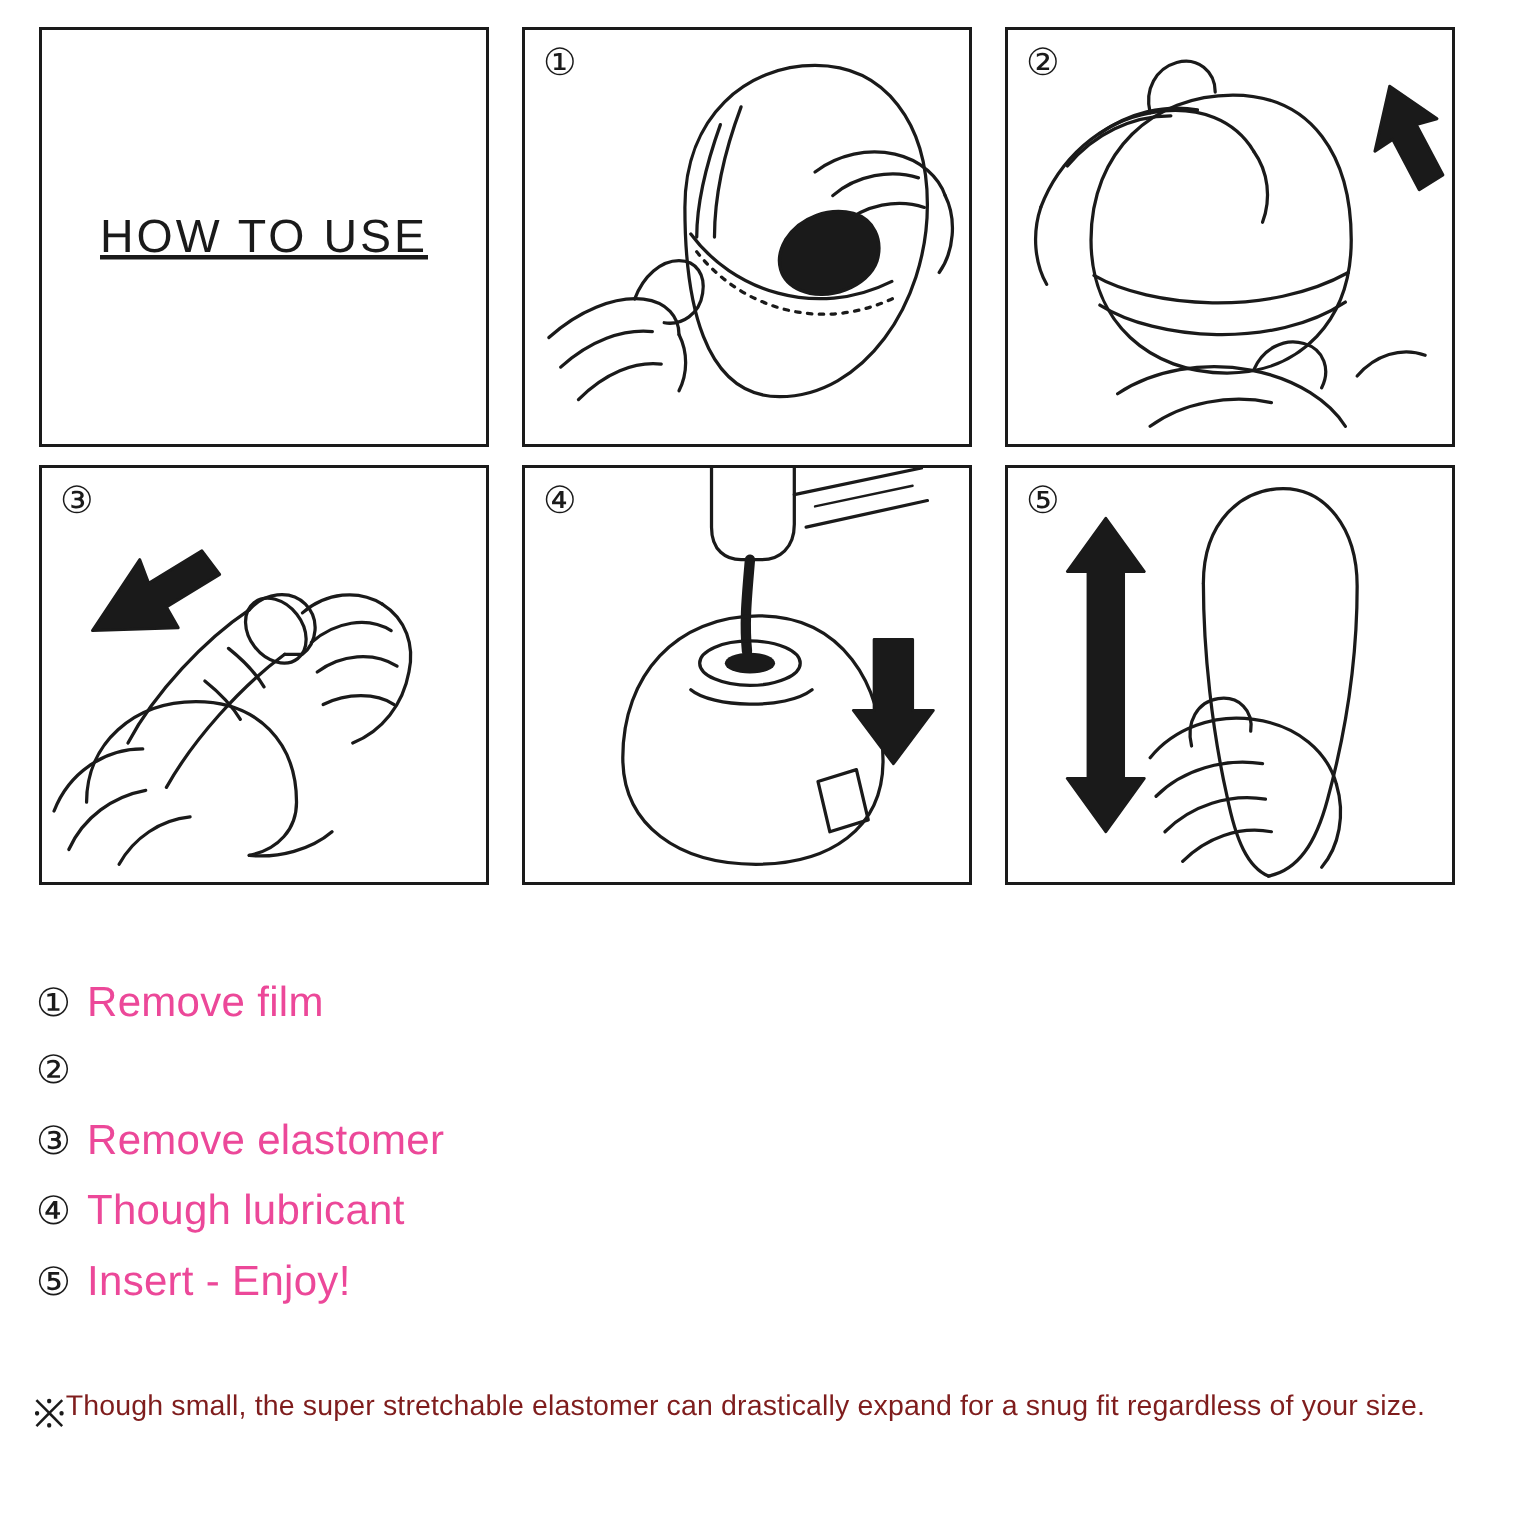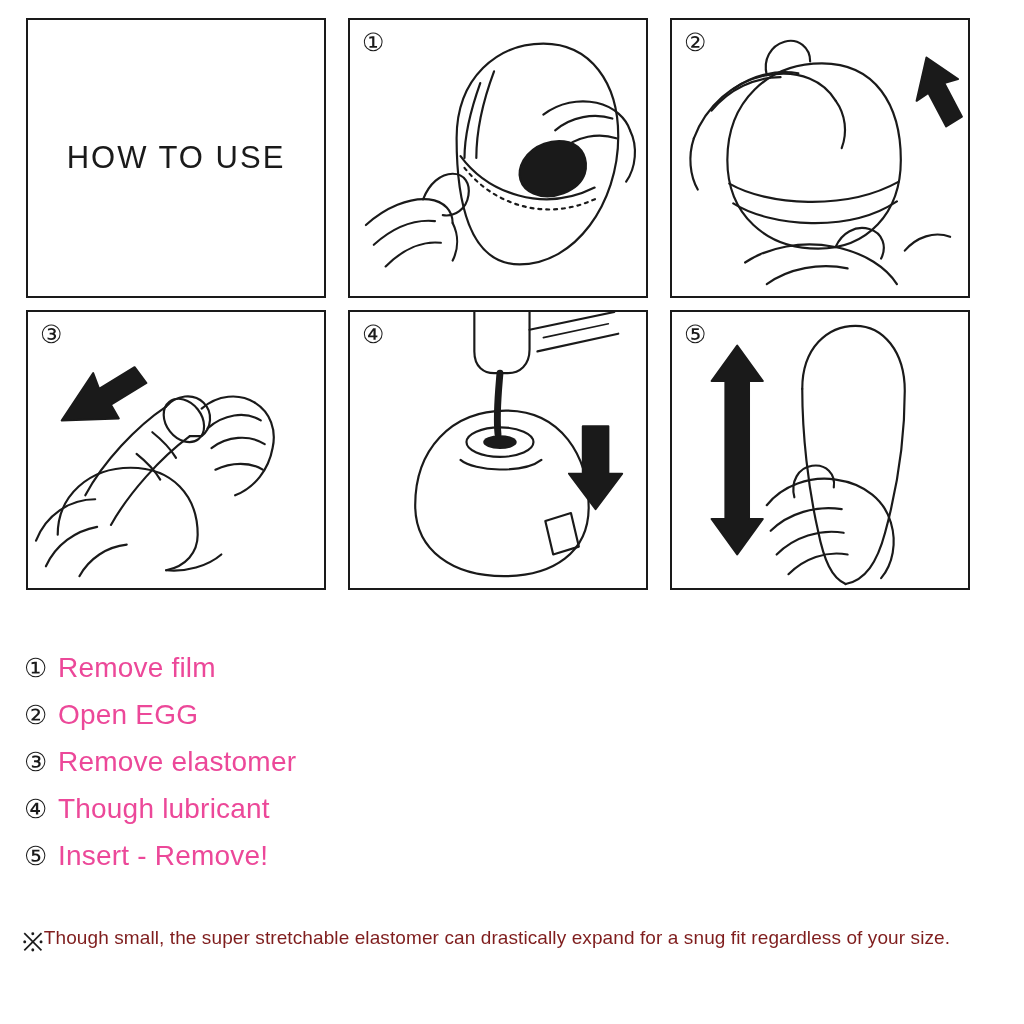--- a/index.html
+++ b/index.html
@@ -47,20 +47,21 @@
     top: 10px;
     font-size: 25px;
     line-height: 1;
     color: #1a1a1a;
     z-index: 5;
   }
   .title-panel {
     display: flex;
     align-items: center;
     justify-content: center;
+    text-decoration: underline;
   }
   .title-text {
     font-size: 31px;
     letter-spacing: 2.0px;
     color: #1a1a1a;
     white-space: nowrap;
   }
   .art {
     position: absolute;
     left: 0; top: 0;
@@ -262,36 +263,35 @@
 
   <div class="steps">
 
     <div class="step">
       <span class="step-num">①</span>
       <span class="step-label">Remove film</span>
     </div>
 
     <div class="step">
       <span class="step-num">②</span>
-      <span class="step-label">Open EGG</span>
     </div>
 
     <div class="step">
       <span class="step-num">③</span>
       <span class="step-label">Remove elastomer</span>
     </div>
 
     <div class="step">
       <span class="step-num">④</span>
       <span class="step-label">Though lubricant</span>
     </div>
 
     <div class="step">
       <span class="step-num">⑤</span>
-      <span class="step-label">Insert - Remove!</span>
+      <span class="step-label">Insert - Enjoy!</span>
     </div>
 
   </div>
 
   <div class="note">
     <span class="note-mark">※</span>
     <span class="note-text">Though small, the super stretchable elastomer can drastically expand for a snug fit regardless of your size.</span>
   </div>
 
 </div>

